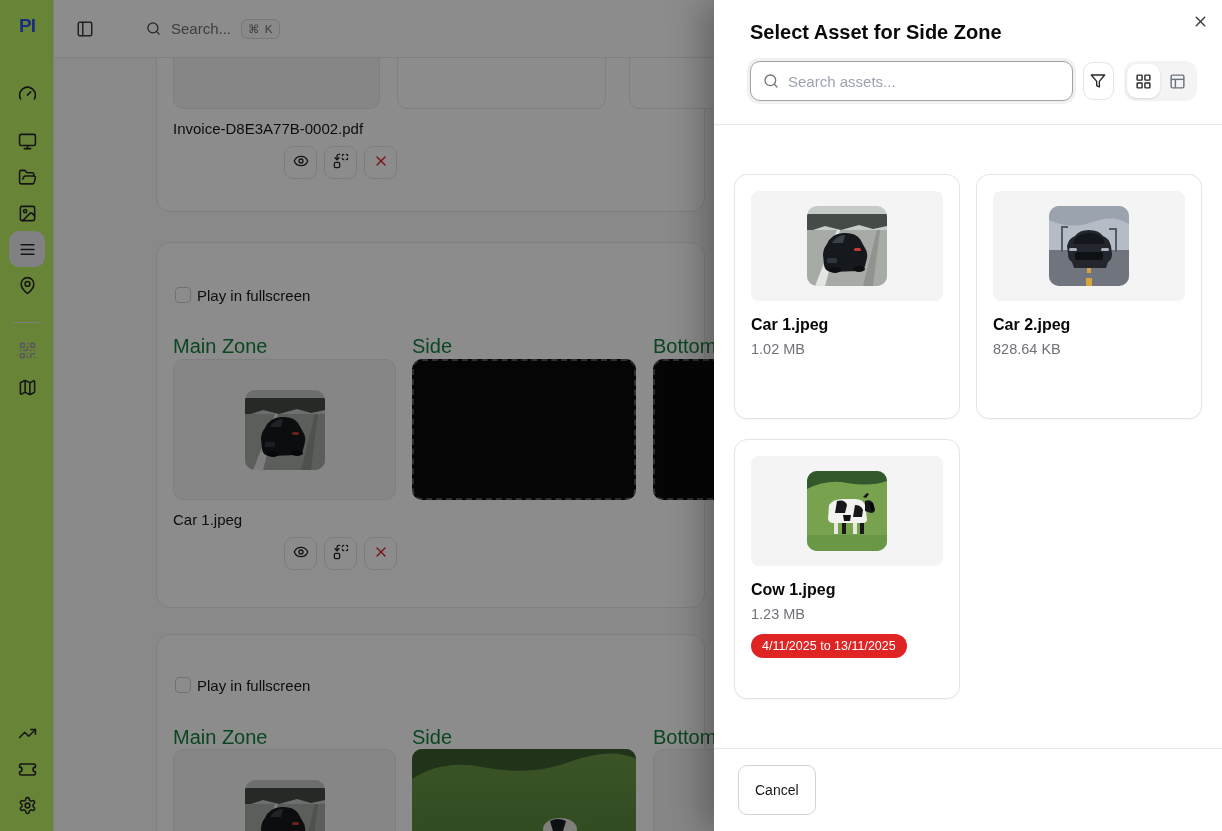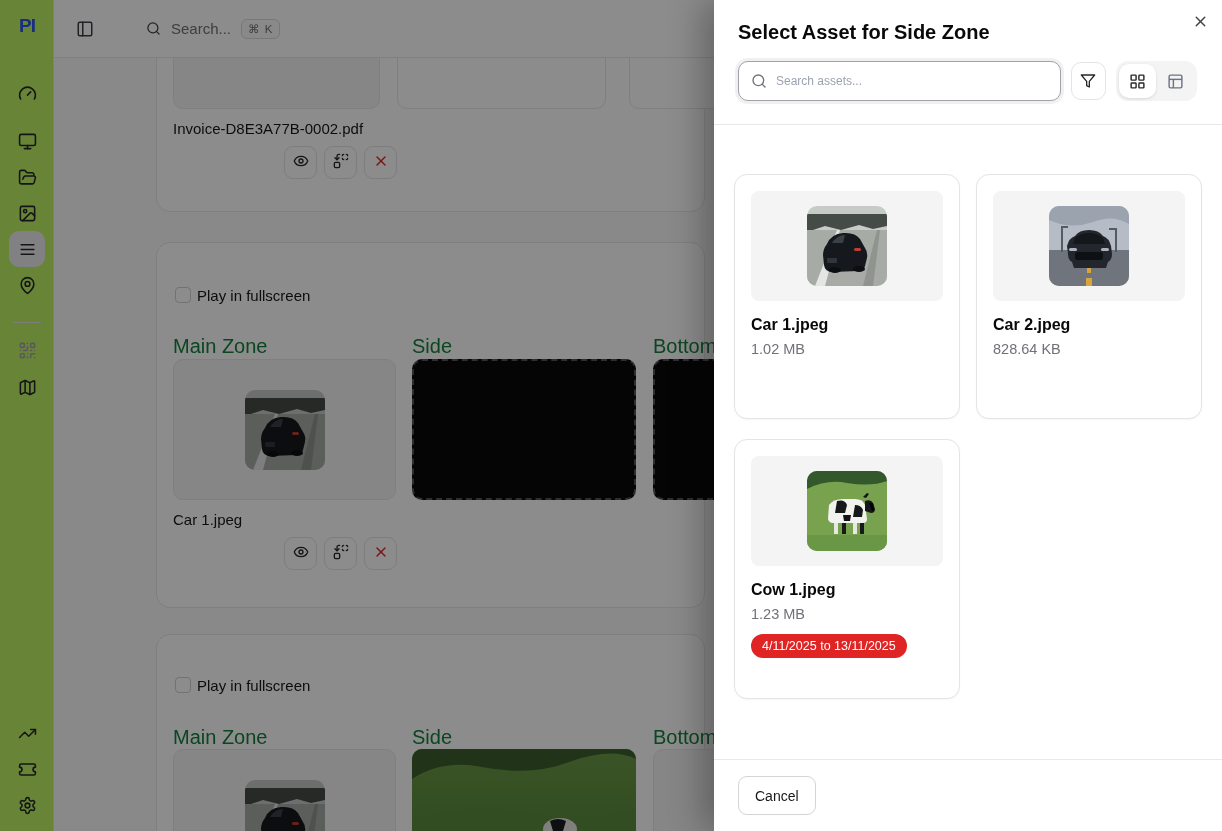--- a/index.html
+++ b/index.html
@@ -42,48 +42,48 @@
   .cb { position:absolute; width:16px; height:16px; border:1.5px solid #cfcfd4; border-radius:4px; background:#fff; }
   .cblabel { position:absolute; font-size:15px; color:#18181b; }
   .zfill { position:absolute; border-radius:10px; overflow:hidden; }
   .zfill svg { display:block; width:100%; height:100%; }
 
   
   .dim { position:absolute; inset:0; background:rgba(0,0,0,0.45); z-index:50; }
 
   
   .modal { position:absolute; right:0; top:0; width:508px; height:831px; background:#fff; z-index:60; box-shadow:-12px 0 32px rgba(0,0,0,.28); display:flex; flex-direction:column; }
-  .m-header { position:relative; padding:21px 25px 0 24px; }
+  .m-header { position:relative; padding:21px 25px 0 24px;margin-left:12px; }
   .m-title { font-size:20px; font-weight:700; color:#09090b; }
   .m-close { position:absolute; top:12px; right:13px; width:18px; height:18px; display:flex; align-items:center; justify-content:center; }
   .m-close svg { width:17px; height:17px; stroke:#3f3f46; stroke-width:2; stroke-linecap:round; fill:none; }
   .m-toolbar { display:flex; align-items:center; gap:10px; margin-top:17px; padding-bottom:23px; }
   .m-search { flex:0 0 323px; height:40px; border:1.5px solid #a1a1aa; border-radius:10px; box-shadow:0 0 0 3px rgba(0,0,0,.06); display:flex; align-items:center; padding:0 12px; gap:9px; background:#fff; }
   .m-search svg { width:16px; height:16px; stroke:#71717a; fill:none; stroke-width:2; stroke-linecap:round; }
-  .m-search input { border:0; outline:0; flex:1; font-size:12px; font-family:inherit; color:#1d4ed8; background:transparent; }
+  .m-search input { border:0; outline:0; flex:1; font-size:15px; font-family:inherit; color:#1d4ed8; background:transparent; }
   .m-search input::placeholder { color:#9ca3af; }
   .filter-btn { width:36px; height:38px; border:1px solid #e4e4e7; border-radius:10px; background:#fff; display:flex; align-items:center; justify-content:center; }
   .filter-btn svg { width:16px; height:16px; stroke:#27272a; fill:none; stroke-width:2; stroke-linejoin:round; }
   .seg { margin-left:auto; width:85px; height:40px; background:#f4f4f5; border-radius:12px; display:flex; align-items:center; padding:3px; }
   .seg-btn { height:34px; border-radius:10px; display:flex; align-items:center; justify-content:center; flex:1; }
   .seg-btn.on { background:#fff; box-shadow:0 1px 3px rgba(0,0,0,.12); }
   .seg-btn svg { width:17px; height:17px; fill:none; stroke-width:2; stroke-linejoin:round; }
   .seg-btn.on svg { stroke:#27272a; }
   .seg-btn.off svg { stroke:#6b7280; }
   .m-divider { height:1px; background:#e8e8ec; }
   .m-body { flex:1; padding:32px 20px 0 20px; overflow:hidden; }
   .m-section-h { font-size:17.5px; font-weight:700; color:#09090b; }
   .agrid { margin-top:17px; display:grid; grid-template-columns:1fr 1fr; column-gap:16px; row-gap:20px; }
   .acard { background:#fff; border:1px solid #e4e4e7; border-radius:13px; box-shadow:0 1px 2px rgba(0,0,0,.04); padding:16px 16px 40px 16px; min-height:245px; }
   .athumb-wrap { height:110px; background:#f4f4f5; border-radius:8px; display:flex; align-items:center; justify-content:center; }
   .aname { margin-top:15px; font-size:16px; font-weight:600; color:#09090b; }
   .asize { margin-top:7px; font-size:14.5px; color:#71717a; }
   .abadge { display:inline-block; margin-top:12px; background:#e02424; color:#fff; font-size:12.5px; font-weight:400; padding:5px 11px; border-radius:999px; }
   .m-footer { border-top:1px solid #e8e8ec; padding:16px 24px; }
-  .cancel-btn { height:39px; padding:0 16px; border:1px solid #d4d4d8; border-radius:9px; background:#fff; font-size:14px; font-weight:500; color:#18181b; font-family:inherit; }
+  .cancel-btn { height:50px; padding:0 16px; border:1px solid #d4d4d8; border-radius:9px; background:#fff; font-size:14px; font-weight:500; color:#18181b; font-family:inherit; }
 </style>
 </head>
 <body>
 
 <div class="app">
 
   <div class="sidebar">
     <div class="logo">PI</div>
     <div class="active-pill"></div>
 

